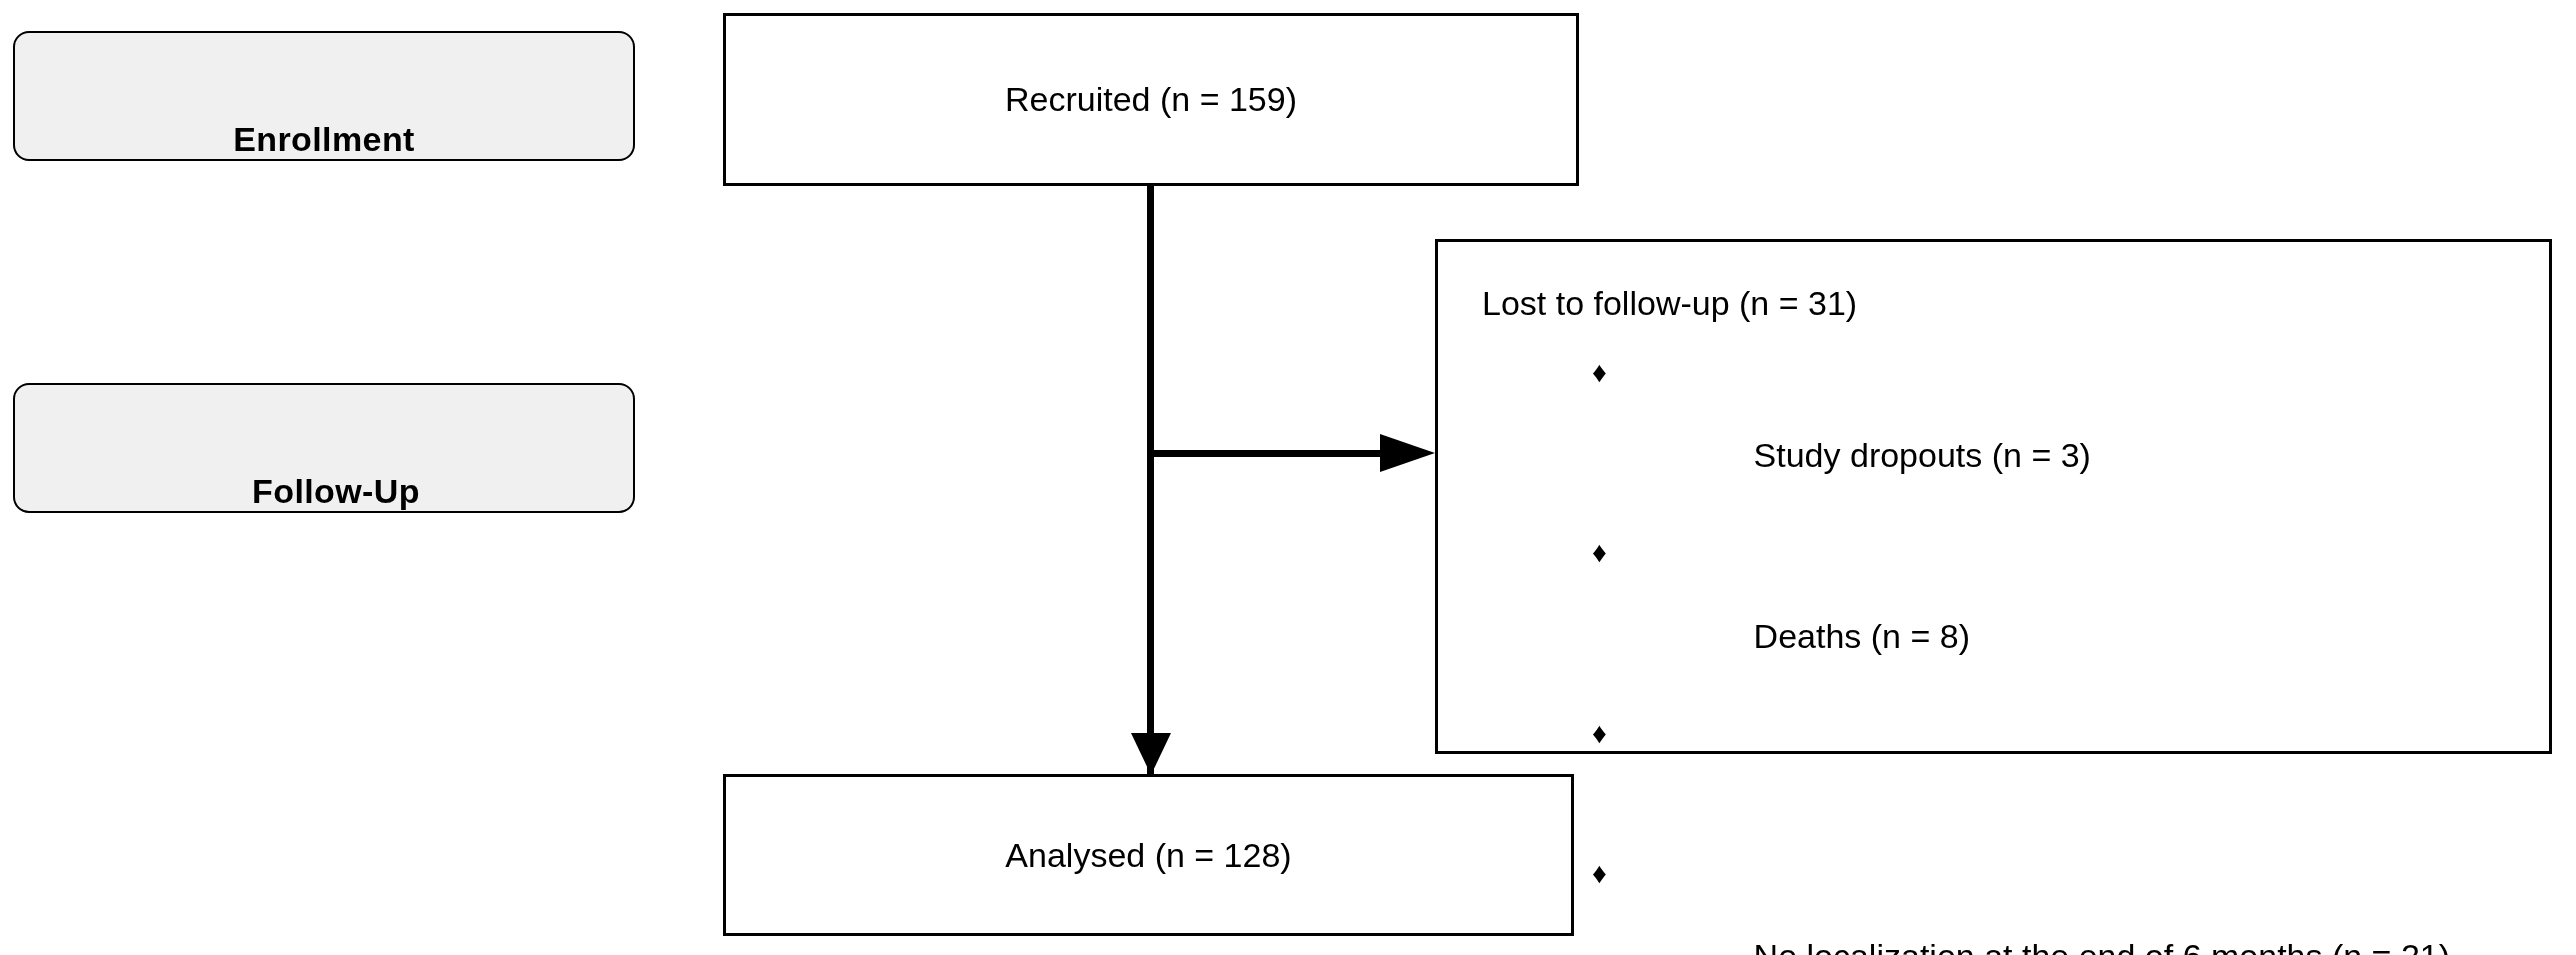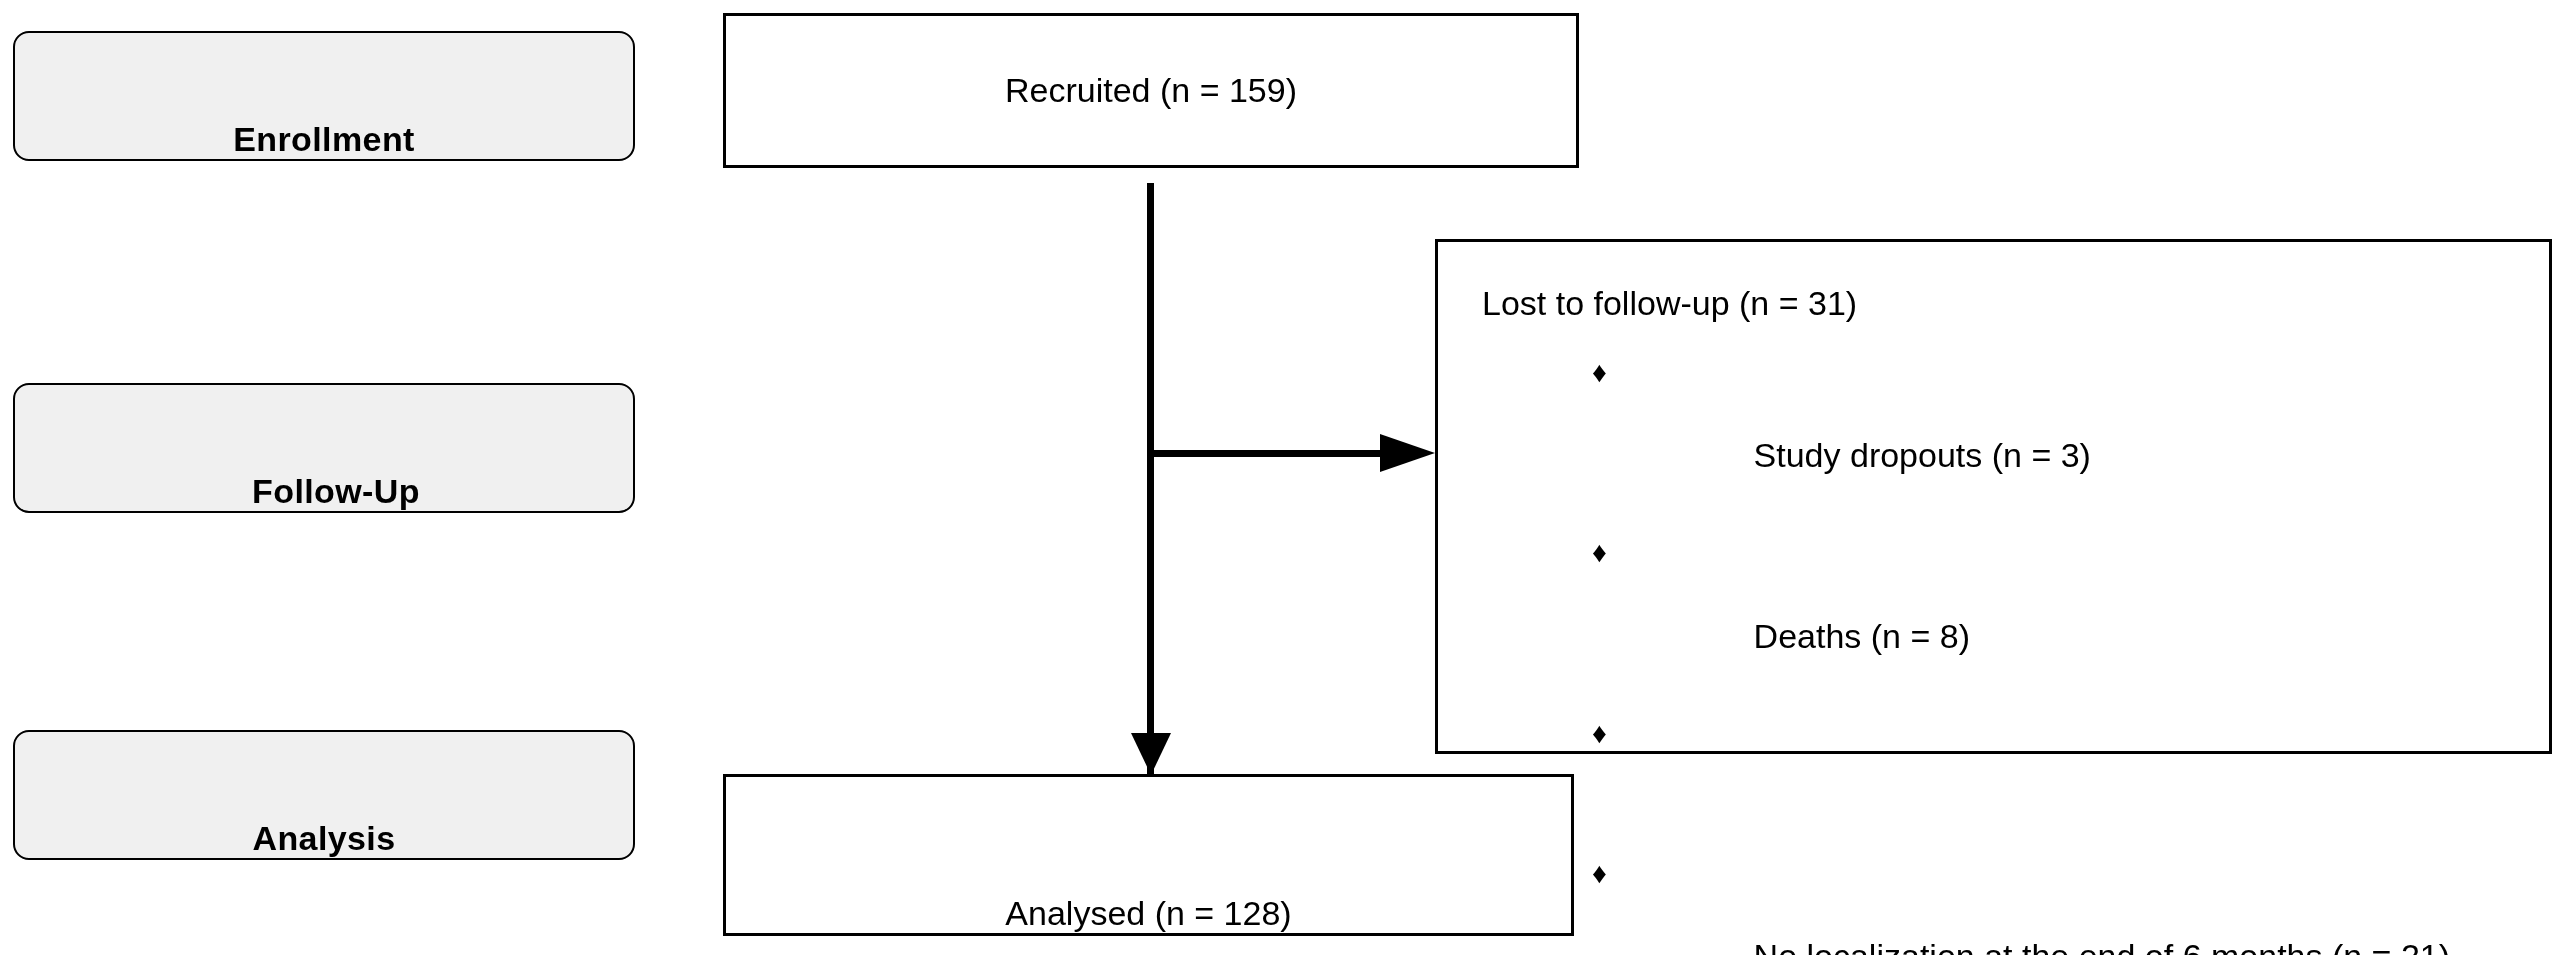--- a/index.html
+++ b/index.html
@@ -56,28 +56,27 @@
   }
   .flow-text {
     font-size: 34px;
     color: #000000;
     white-space: nowrap;
   }
   #box-recruited {
     left: 723px;
     top: 13px;
     width: 856px;
-    height: 155px;
+    height: 173px;
   }
   #box-analysed {
     left: 723px;
     top: 774px;
     width: 851px;
     height: 162px;
-    align-items: flex-end;
   }
   #box-lost {
     left: 1435px;
     top: 215px;
     width: 1117px;
     height: 515px;
     padding: 44px 0 0 44px;
     margin-top: 24px;
   }
   #lost-heading {
@@ -155,23 +154,20 @@
 <div id="diagram">
 
   <div class="stage-box" id="stage-enrollment">
     <span class="stage-label">Enrollment</span>
   </div>
 
   <div class="stage-box" id="stage-followup">
     <span class="stage-label">Follow-Up</span>
   </div>
 
-  <div class="stage-box" id="stage-analysis">
-    <span class="stage-label">Analysis</span>
-  </div>
 
   <div class="flow-box centered" id="box-recruited">
     <span class="flow-text">Recruited (n = 159)</span>
   </div>
 
   <div class="conn-line" id="conn-vertical"></div>
   <div class="conn-line" id="conn-horizontal"></div>
   <div class="arrowhead-right"></div>
   <div class="arrowhead-down"></div>
 

